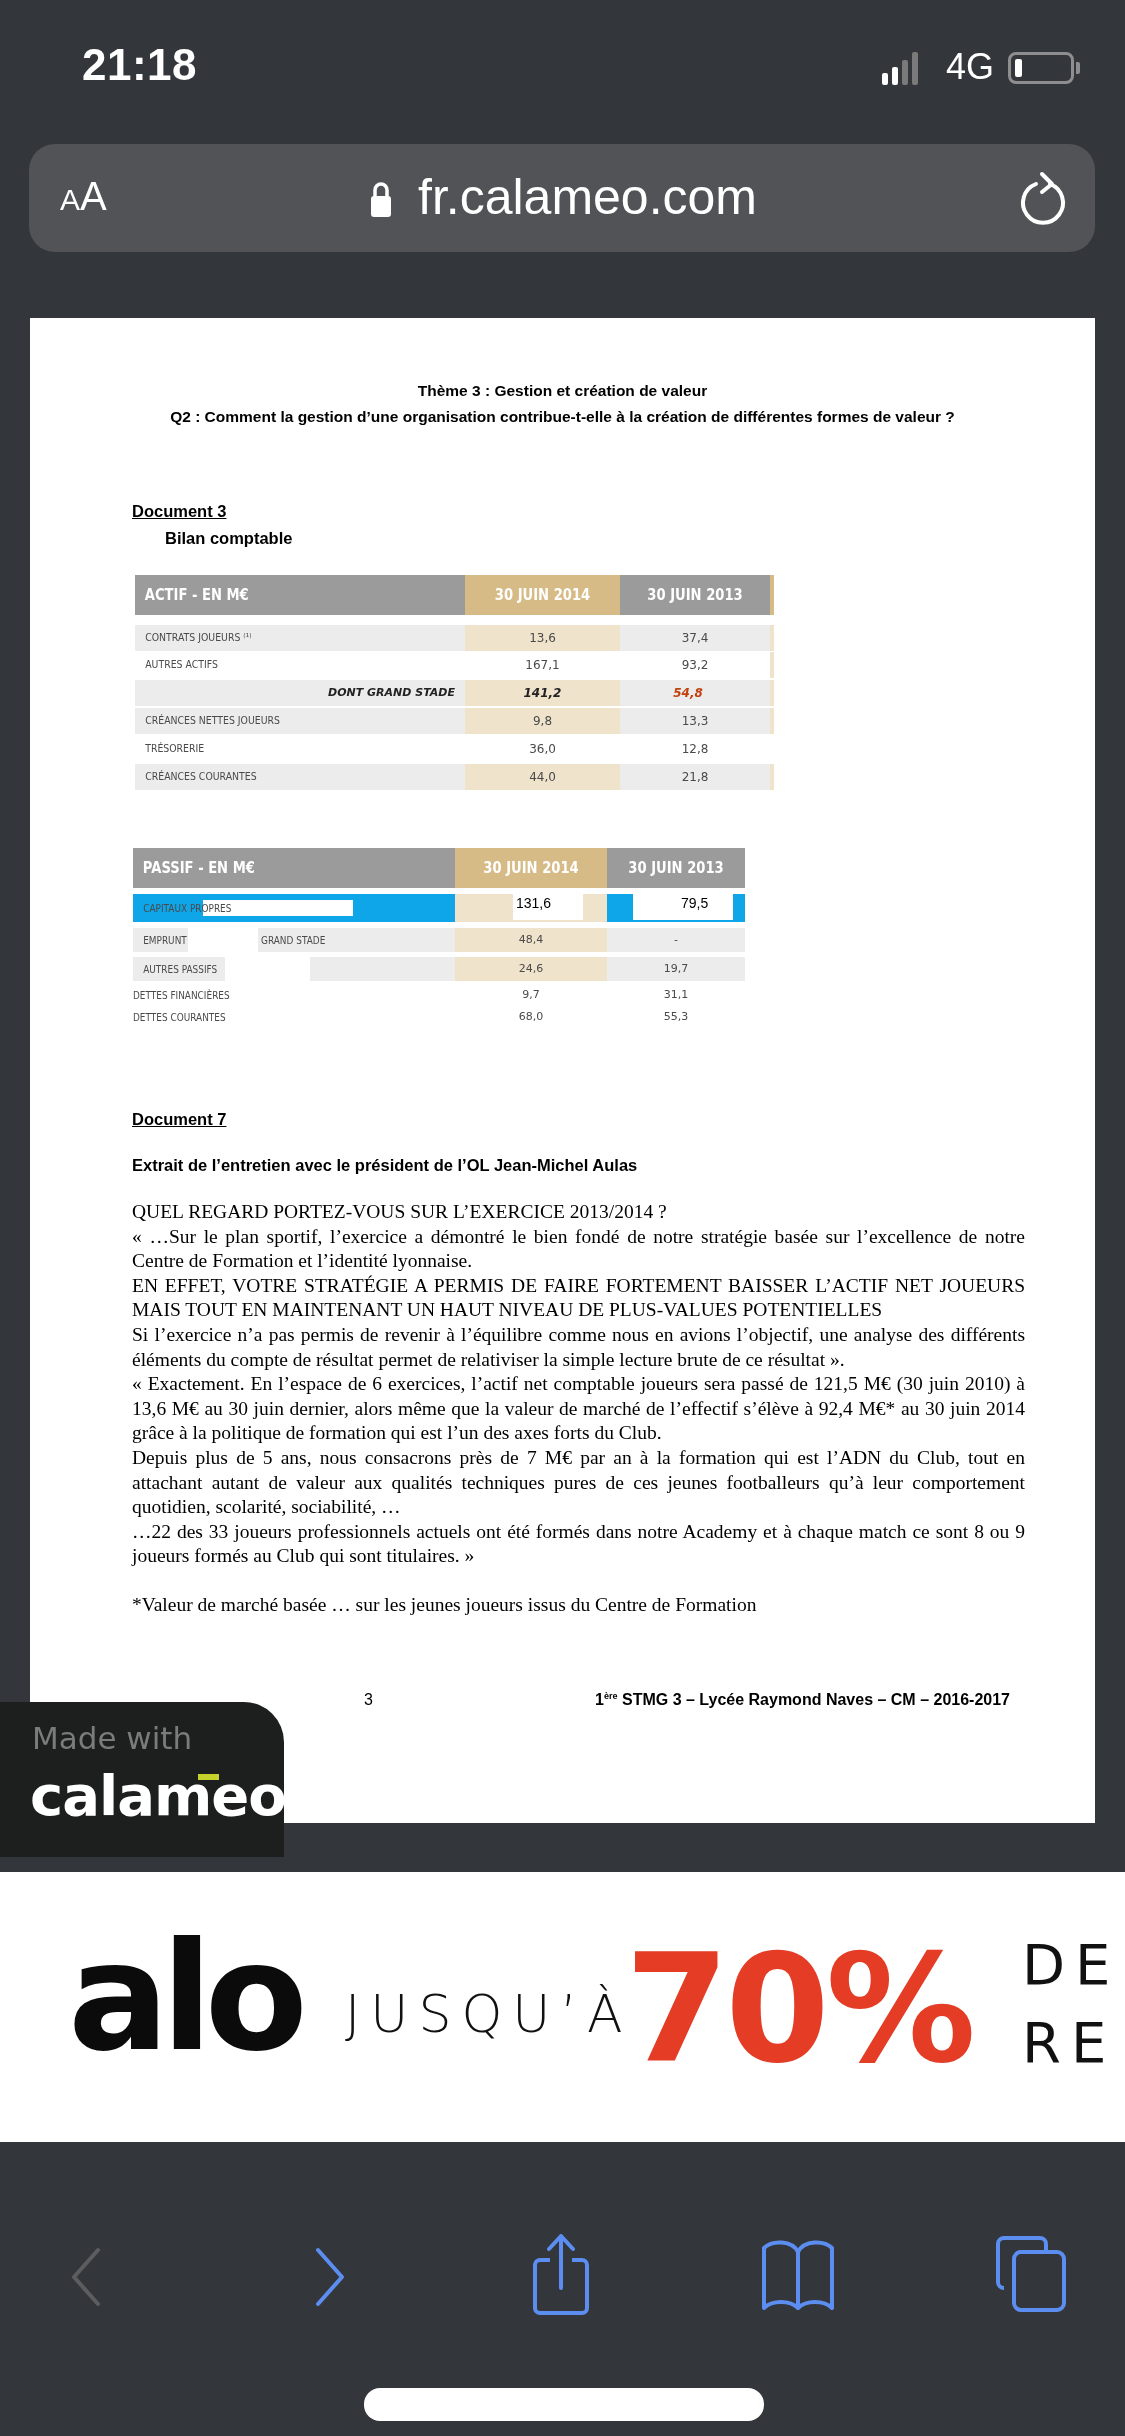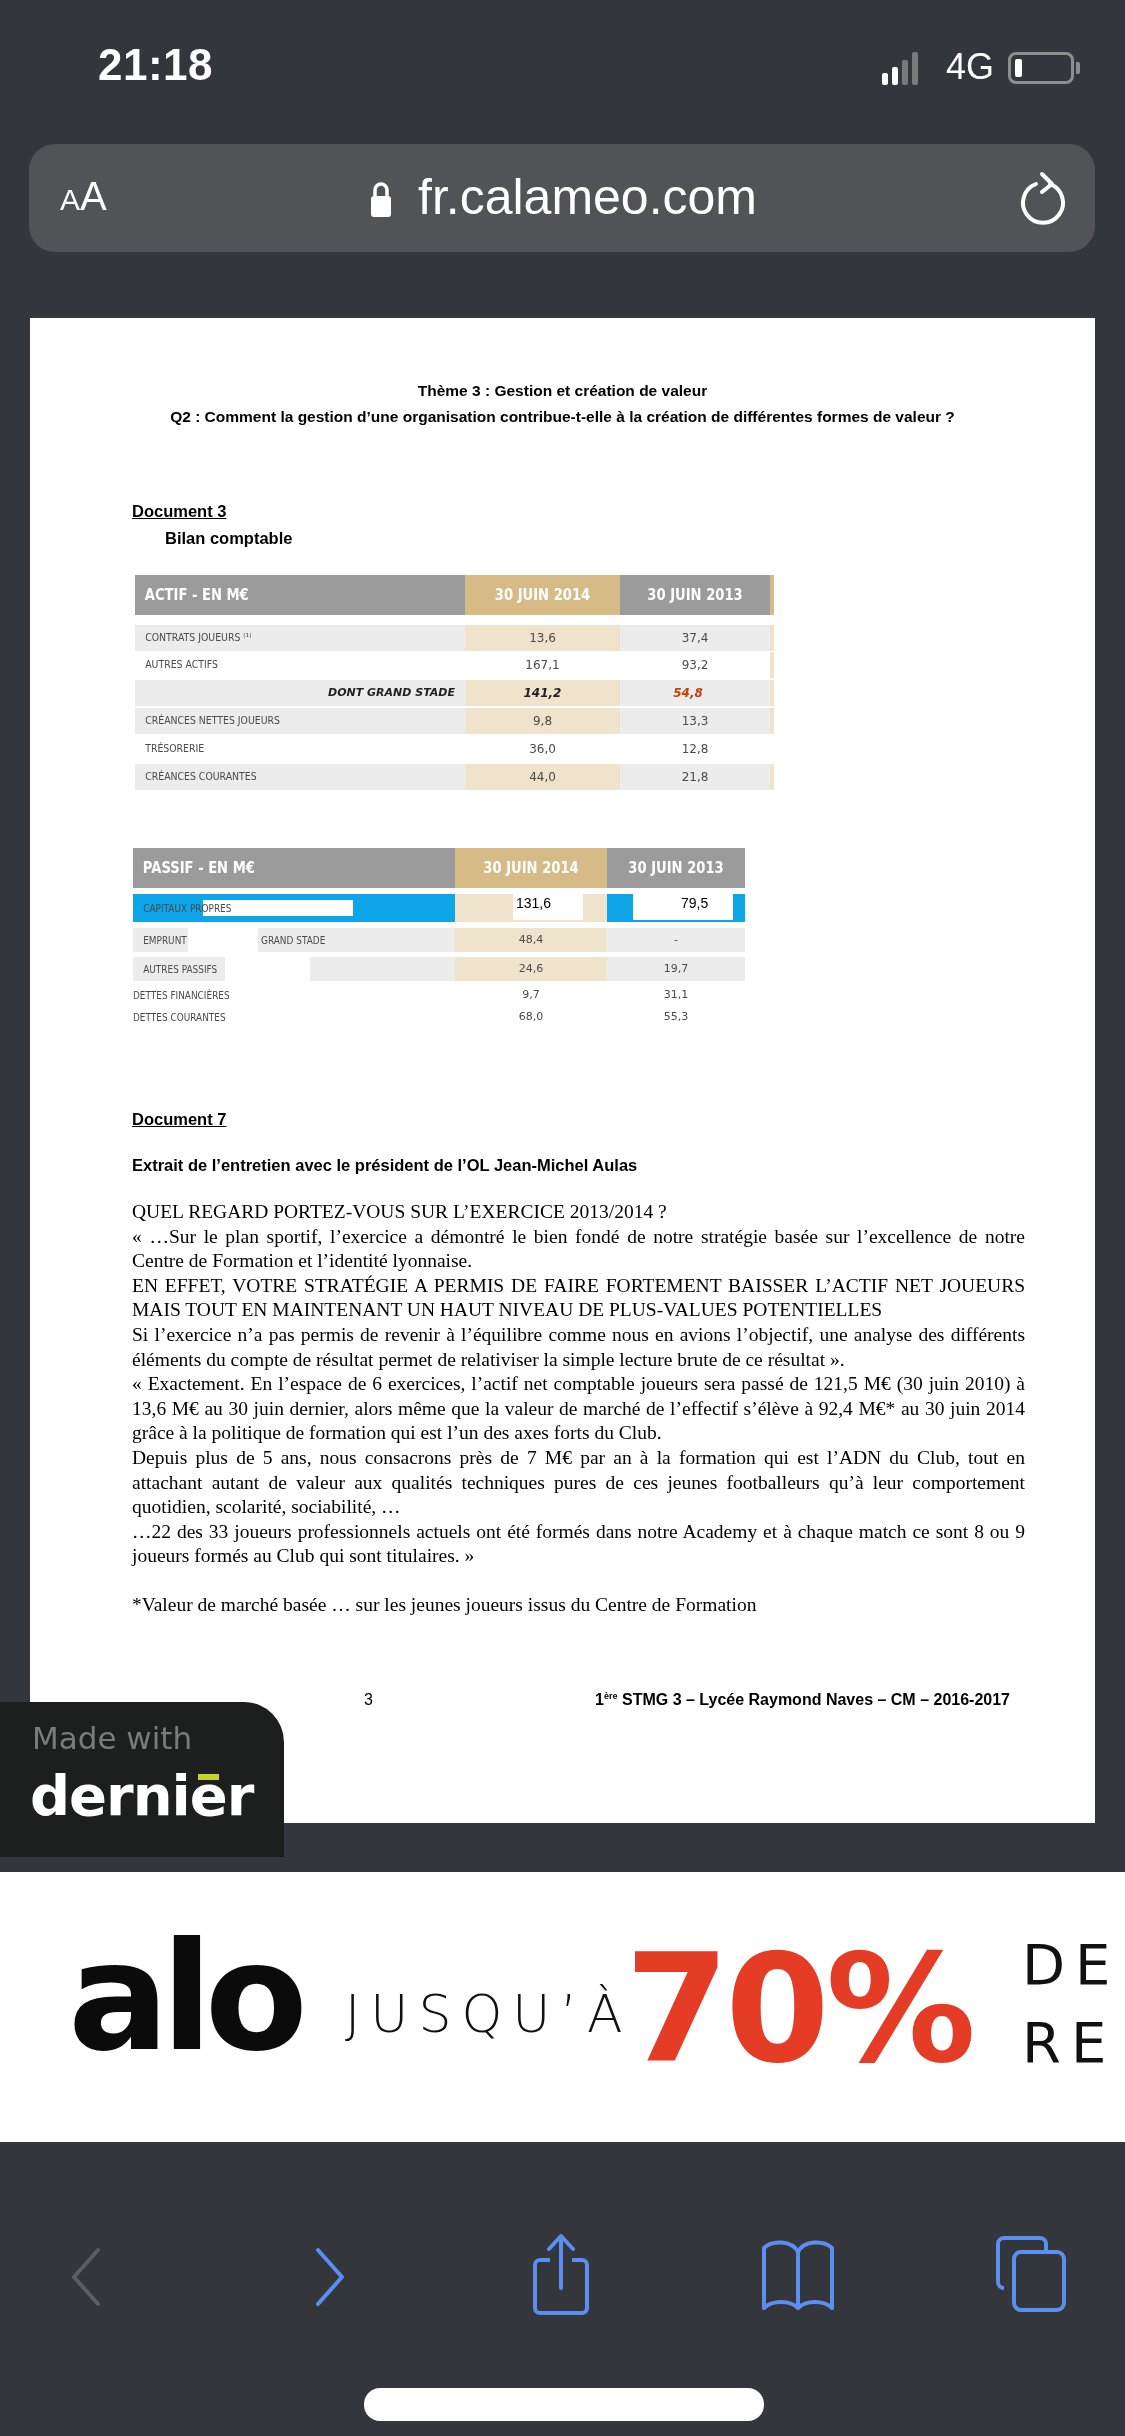--- a/index.html
+++ b/index.html
@@ -1,20 +1,20 @@
 <!DOCTYPE html>
 <html><head>
 <meta charset="utf-8">
 <style>
   html, body { margin:0; padding:0; }
   body { width:1125px; height:2436px; background:#33363a; position:relative; overflow:hidden; font-family:"Liberation Sans", sans-serif; }
   .abs { position:absolute; }
 
   
-  .status-time { left:98px; top:40px; font-size:44px; font-weight:600; color:#fff; font-family:"Liberation Sans", sans-serif; letter-spacing:0.5px; }
+  .status-time { left:82px; top:40px; font-size:44px; font-weight:600; color:#fff; font-family:"Liberation Sans", sans-serif; letter-spacing:0.5px; }
   .signal { left:882px; top:52px; width:36px; height:33px; }
   .signal span { position:absolute; bottom:0; width:6px; border-radius:2px; }
   .net { left:946px; top:46px; font-size:36px; color:#fff; }
   .battery { left:1008px; top:52px; width:66px; height:32px; border:3px solid #8e8e8e; border-radius:8px; box-sizing:border-box; }
   .battery-fill { position:absolute; left:4px; top:4px; width:7px; height:18px; background:#fff; border-radius:2px; }
   .battery-tip { left:1076px; top:62px; width:4px; height:12px; background:#8e8e8e; border-radius:0 2px 2px 0; }
 
   
   .urlbar { left:29px; top:144px; width:1066px; height:108px; background:#525356; border-radius:26px; }
   .aa { left:60px; top:174px; color:#fff; font-size:40px; }
@@ -210,21 +210,21 @@
       <p style="margin-top:24px;">*Valeur de marché basée … sur les jeunes joueurs issus du Centre de Formation</p>
     </div>
 
     <div class="footer-page">3</div>
     <div class="footer-right"><span>1</span><sup>ère</sup><span> STMG 3 – Lycée Raymond Naves – CM – 2016-2017</span></div>
   </div>
 </div>
 
 <div class="abs badge"></div>
 <div class="abs badge-made">Made with</div>
-<div class="abs badge-brand">dernier</div>
+<div class="abs badge-brand">calameo</div>
 <div class="abs badge-mark"></div>
 
 <div class="abs ad">
   <div class="ad-logo">alo</div>
   <div class="ad-jusqua">JUSQU’À</div>
   <div class="ad-pct">70%</div>
   <div class="ad-l1">DE</div>
   <div class="ad-l2">RE</div>
 </div>
 

